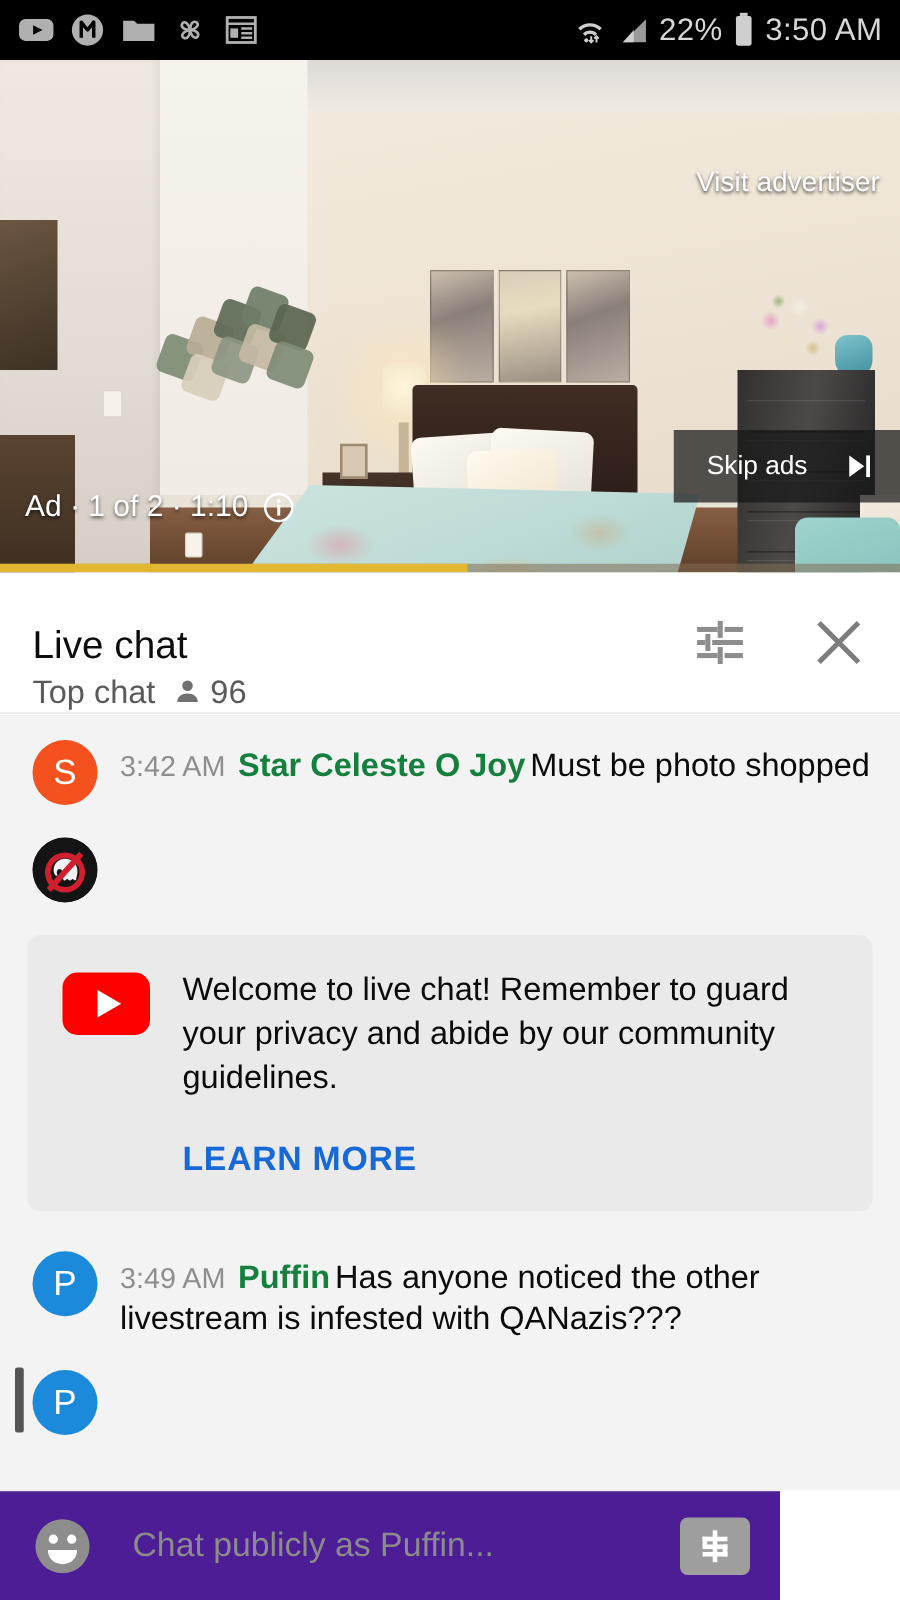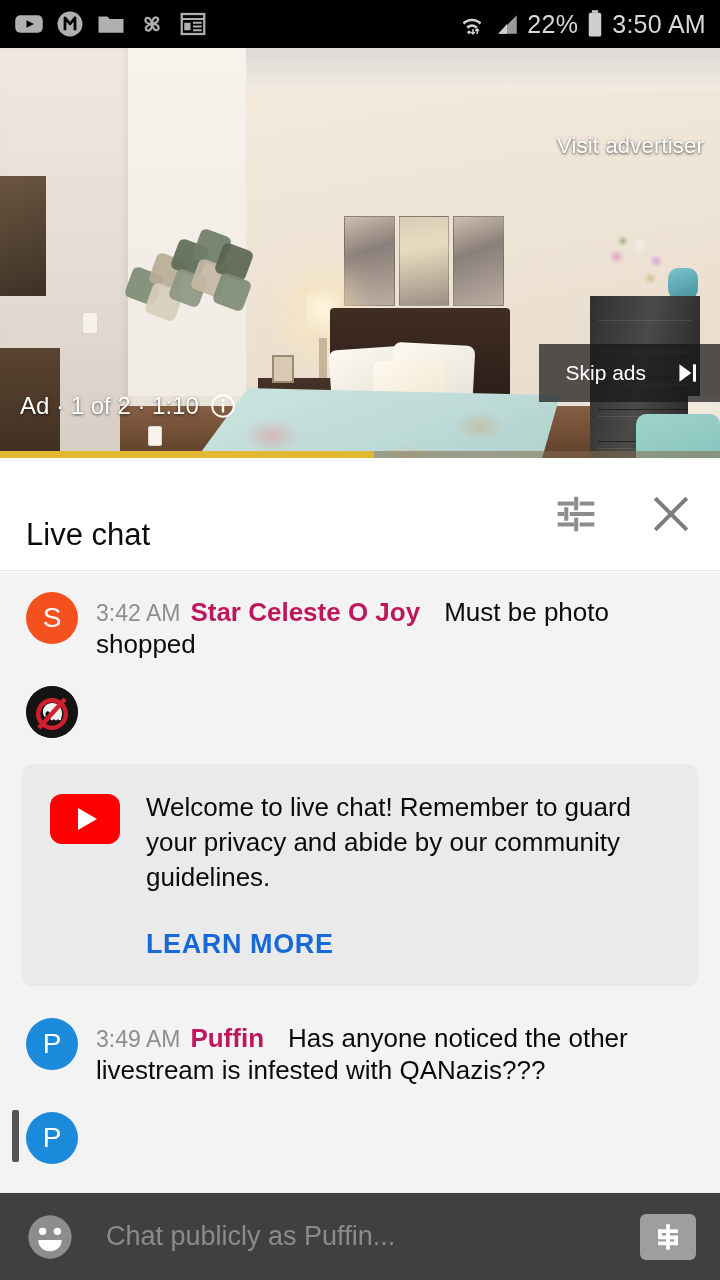--- a/index.html
+++ b/index.html
@@ -168,43 +168,43 @@
   }
   .msg { position:relative; display:flex; padding:12px 22px 12px 26px; }
   .avatar {
     flex:0 0 auto; width:52px; height:52px; border-radius:50%;
     display:flex; align-items:center; justify-content:center;
     color:#fff; font-size:28px; margin-right:18px; margin-top:2px;
     overflow:hidden;
   }
   .msg-body { flex:1; font-size:26px; line-height:1.24; color:#0b0b0b; padding-top:6px; }
   .msg-time { color:#8e8e8e; font-size:23px; margin-right:10px; }
-  .msg-author { color:#be185d; font-weight:bold; margin-right:24px; }
+  .msg-author { color:#15803d; font-weight:bold; margin-right:4px; }
   .msg-text.deleted { color:#8e8e8e; font-style:italic; }
   .scroll-marker {
     position:absolute; left:12px; top:12px; width:7px; height:52px;
     background:#545454; border-radius:2px;
   }
 
   
   .welcome-card {
     margin:14px 22px 18px 22px; background:#eaeaea; border-radius:10px;
     padding:26px 30px 26px 28px; display:flex; gap:26px;
   }
   .yt-logo { flex:0 0 auto; width:70px; height:50px; background:#f00; border-radius:12px;
     display:flex; align-items:center; justify-content:center; margin-top:4px; }
   .yt-tri { width:0; height:0; border-left:19px solid #fff;
     border-top:11px solid transparent; border-bottom:11px solid transparent; margin-left:4px; }
   .welcome-text { font-size:26px; line-height:1.34; color:#0b0b0b; }
   .learn-more { margin-top:34px; font-size:27px; color:#1669d6; font-weight:bold; letter-spacing:.6px; }
 
   
   .input-bar {
-    position:absolute; bottom:0; left:0; width:720px; height:88px;
-    background:#404040; display:flex; align-items:center; padding:0 24px;
+    position:absolute; bottom:0; left:0; width:624px; height:88px;
+    background:#4c1d95; display:flex; align-items:center; padding:0 24px;
     border-top:1px solid #ececec;
   }
   .emoji-btn { flex:0 0 auto; width:52px; height:52px; }
   .chat-input {
     flex:1; border:none; outline:none; background:transparent;
     font-family:"Liberation Sans", sans-serif;
     font-size:27px; color:#8b8b8b; margin-left:30px;
   }
   .chat-input::placeholder { color:#8b8b8b; opacity:1; }
   .superchat-btn {
@@ -340,20 +340,30 @@
     </div>
 
     <div class="progress-track">
       <div class="progress-fill" id="progress-fill" style="width: 52%; background: rgb(226, 183, 49);"></div>
     </div>
   </div>
 
   <div class="chat-header">
     <div class="ch-titles">
       <div class="ch-title">Live chat</div>
+      <div class="ch-sub">
+        <span class="ch-subtext">Top chat</span>
+        <span class="ch-count">
+          <svg width="24" height="24" viewBox="0 0 24 24">
+            <circle cx="12" cy="7.6" r="4.2" fill="#707070"></circle>
+            <path d="M3.8 20.5c0-4.4 3.7-6.8 8.2-6.8s8.2 2.4 8.2 6.8z" fill="#707070"></path>
+          </svg>
+          <span>96</span>
+        </span>
+      </div>
     </div>
     <div class="ch-actions">
       <svg width="44" height="44" viewBox="0 0 24 24">
         <g fill="#8d8d8d">
           <rect x="2" y="5.2" width="9" height="2.2"></rect>
           <rect x="14" y="5.2" width="8" height="2.2"></rect>
           <rect x="11" y="2.6" width="2.2" height="7.4"></rect>
           <rect x="2" y="10.9" width="3.6" height="2.2"></rect>
           <rect x="8.6" y="10.9" width="13.4" height="2.2"></rect>
           <rect x="5.6" y="8.3" width="2.2" height="7.4"></rect>

